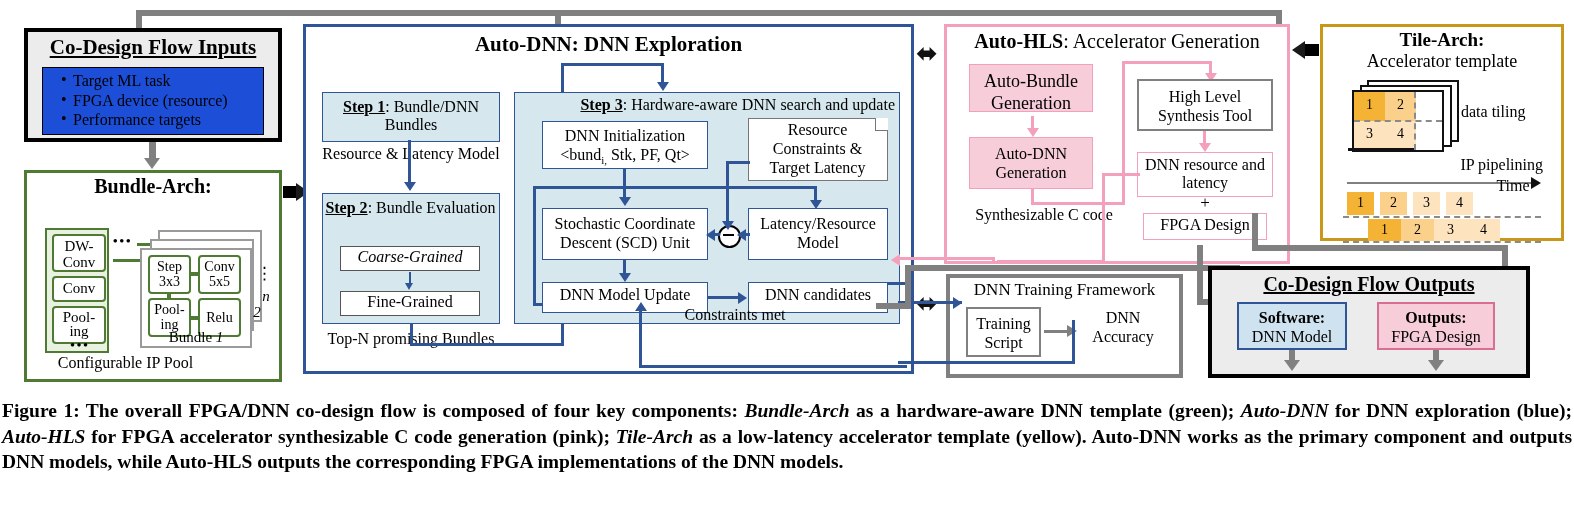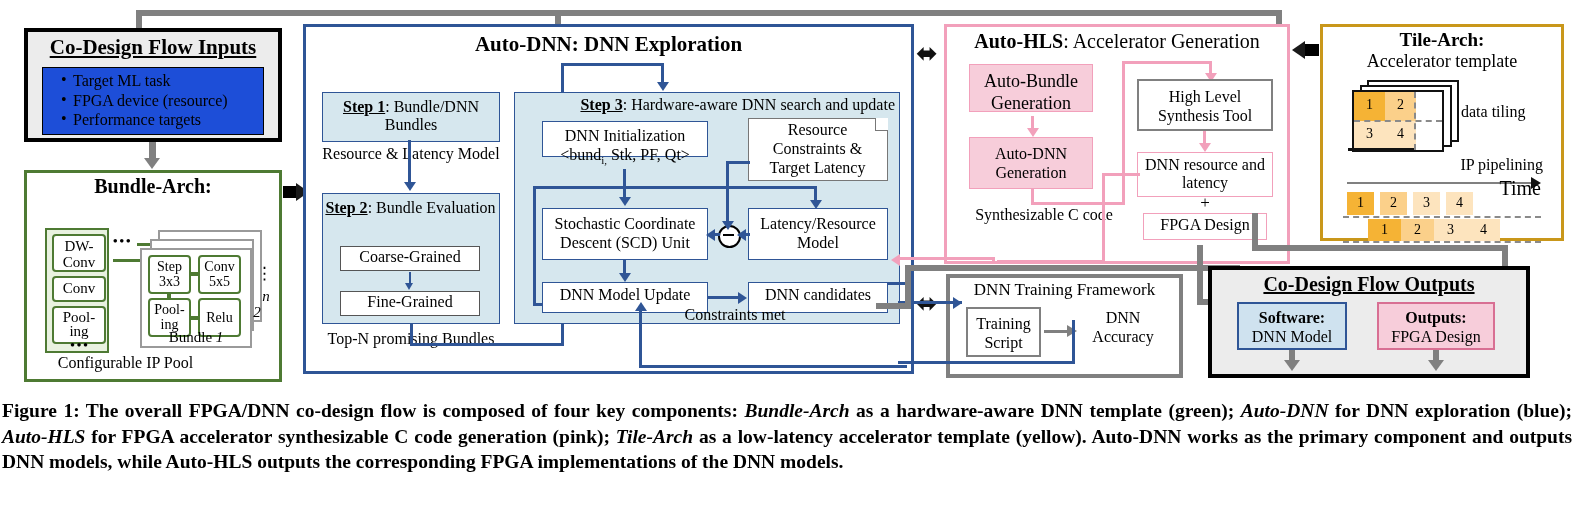--- a/index.html
+++ b/index.html
@@ -170,21 +170,21 @@
       <span class="ttl und">Step 1</span><span>: Bundle/DNN Bundles</span>
     </div>
     <div class="lbl" style="left:12px;top:118px;width:186px;font-size:16px;line-height:1.15;">Resource &amp; Latency Model</div>
     <div class="ln" style="left:102px;top:113px;width:3px;height:45px;"></div>
     <div class="ar ar-d-blue" style="left:97.5px;top:155px;"></div>
 
     <div class="box n-bluefill" style="left:16px;top:166px;width:178px;height:131px;">
       <div class="lbl" style="left:0;top:5px;width:175px;font-size:16px;line-height:1.15;">
         <span class="ttl und">Step 2</span><span>: Bundle Evaluation</span>
       </div>
-      <div class="box n-plain lbl" style="left:17px;top:52px;width:140px;height:25px;font-size:16px;padding-top:2px;border:1px solid #555;">
+      <div class="box n-plain lbl" style="left:17px;top:52px;width:140px;height:25px;font-size:16px;padding-top:2px;border:1px solid #555;font-style:italic;">
         <span>Coarse-Grained</span>
       </div>
       <div class="ln" style="left:86px;top:78px;width:2px;height:14px;"></div>
       <div class="ar ar-d-blue" style="left:82px;top:89px;border-left-width:4px;border-right-width:4px;border-top-width:7px;"></div>
       <div class="box n-plain lbl" style="left:17px;top:97px;width:140px;height:25px;font-size:16px;padding-top:2px;border:1px solid #555;">
         <span>Fine-Grained</span>
       </div>
     </div>
     <div class="lbl" style="left:14px;top:303px;width:182px;font-size:16px;line-height:1.15;">Top-N promising Bundles</div>
 
@@ -193,21 +193,21 @@
     <div class="ln" style="left:255px;top:36px;width:3px;height:283px;"></div>
     <div class="ln" style="left:255px;top:36px;width:103px;height:3px;"></div>
     <div class="ln" style="left:355px;top:36px;width:3px;height:22px;"></div>
     <div class="ar ar-d-blue" style="left:350.5px;top:55px;"></div>
 
     <div class="box n-bluepanel" style="left:208px;top:65px;width:386px;height:232px;">
       <div class="lbl" style="left:6px;top:4px;width:374px;font-size:16px;text-align:right;">
         <span class="ttl und">Step 3</span><span>: Hardware-aware DNN search and update</span>
       </div>
 
-      <div class="box n-white lbl" style="left:27px;top:28px;width:166px;height:36px;font-size:16px;padding-top:4px;line-height:1.2;">
+      <div class="box n-white lbl" style="left:27px;top:28px;width:166px;height:48px;font-size:16px;padding-top:4px;line-height:1.2;">
         <div>DNN Initialization</div>
         <div><span>&lt;bund</span><sub style="font-size:11px;">i,</sub><span> Stk, PF, Qt&gt;</span></div>
       </div>
 
       <div class="box" style="left:233px;top:25px;width:140px;height:63px;border:1.5px solid #777;background:#fff;">
         <div class="lbl" style="left:2px;top:2px;width:133px;font-size:16px;line-height:1.18;">Resource Constraints &amp; Target Latency</div>
         <div style="position:absolute;right:-1px;top:-1px;width:12px;height:12px;background:#fff;border-left:1.5px solid #777;border-bottom:1.5px solid #777;transform:rotate(0deg);"></div>
       </div>
 
       <div class="box n-white lbl" style="left:27px;top:115px;width:166px;height:52px;font-size:16px;padding-top:5px;line-height:1.2;">
@@ -324,21 +324,21 @@
       <div class="tile" style="left:31px;top:29px;width:31px;height:29px;background:#fde4be;padding-top:6px;"><span>4</span></div>
       <div class="dashed-v" style="left:60px;top:0;height:58px;"></div>
       <div class="dashed-h" style="left:0;top:28px;width:88px;"></div>
     </div>
     <div class="solid-blk" style="left:25px;top:121px;width:66px;height:3px;"></div>
     <div class="lbl" style="left:138px;top:77px;width:100px;font-size:16px;text-align:left;">data tiling</div>
 
     <div class="lbl" style="left:90px;top:130px;width:130px;font-size:16px;text-align:right;">IP pipelining</div>
     <div class="ln-gray" style="left:24px;top:155px;width:186px;height:2px;background:#808080;"></div>
     <div class="ar" style="left:208px;top:150px;border-top:6px solid transparent;border-bottom:6px solid transparent;border-left:10px solid #111;"></div>
-    <div class="lbl" style="left:162px;top:151px;width:56px;font-size:20px;text-align:right;">Time</div>
+    <div class="lbl" style="left:162px;top:151px;width:56px;font-size:16px;text-align:center;">Time</div>
 
     <div class="tile" style="left:24px;top:165px;width:27px;height:23px;background:#f5b335;padding-top:4px;"><span>1</span></div>
     <div class="tile" style="left:57px;top:165px;width:27px;height:23px;background:#fbd08a;padding-top:4px;"><span>2</span></div>
     <div class="tile" style="left:90px;top:165px;width:27px;height:23px;background:#fde4be;padding-top:4px;"><span>3</span></div>
     <div class="tile" style="left:123px;top:165px;width:27px;height:23px;background:#fde4be;padding-top:4px;"><span>4</span></div>
     <div class="dashed-h" style="left:20px;top:189px;width:198px;"></div>
 
     <div class="tile" style="left:45px;top:192px;width:33px;height:22px;background:#f5b335;padding-top:4px;"><span>1</span></div>
     <div class="tile" style="left:78px;top:192px;width:33px;height:22px;background:#fbd08a;padding-top:4px;"><span>2</span></div>
     <div class="tile" style="left:111px;top:192px;width:33px;height:22px;background:#fde4be;padding-top:4px;"><span>3</span></div>

